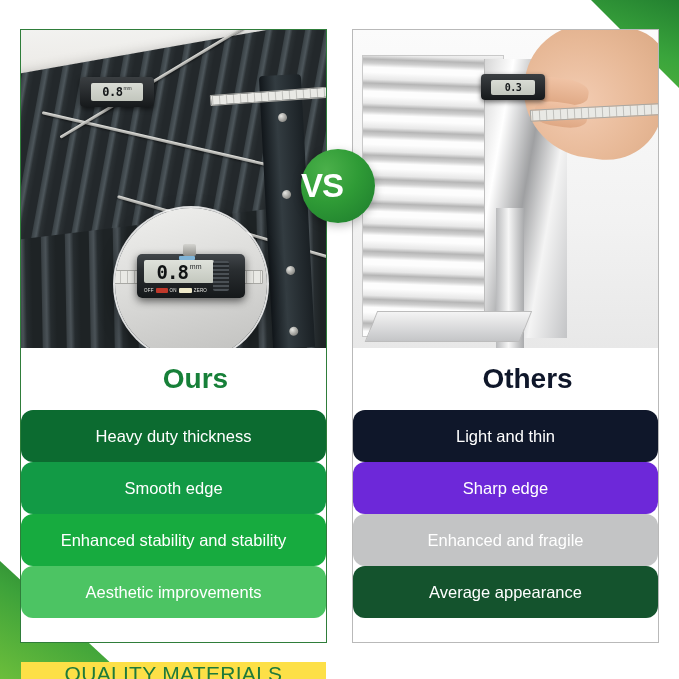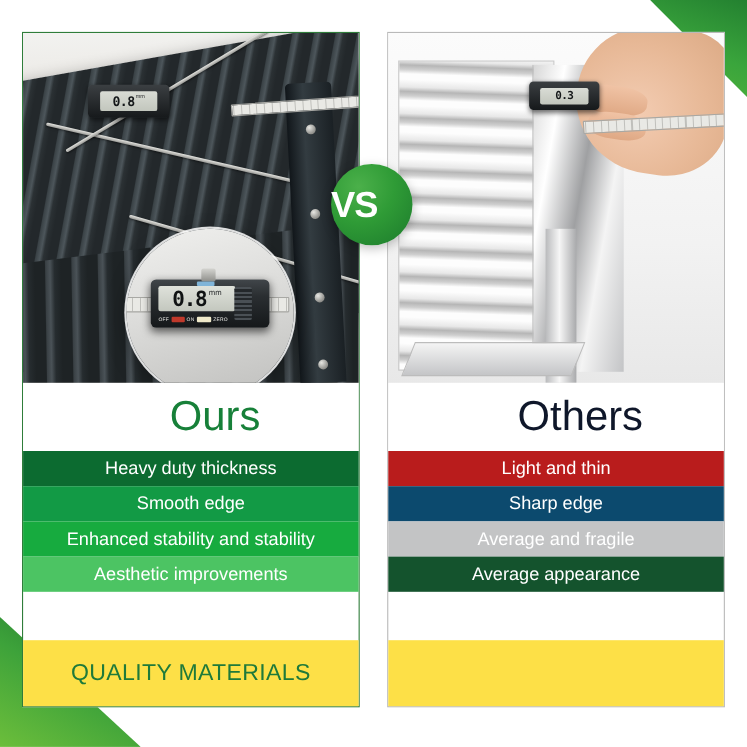--- a/index.html
+++ b/index.html
@@ -275,35 +275,36 @@
 
   
   .title {
     height: 62px;
     display: flex;
     align-items: center;
     justify-content: center;
     flex: none;
     background: #ffffff;
   }
-  .title span { font-size: 38px; font-weight: 400; margin-left: 44px; }
+  .title span { font-size: 28px; font-weight: 700; margin-left: 44px; }
   .title-ours   span { color: #178039; }
   .title-others span { color: #0f172a; }
 
   .rows { flex: none; }
   .row {
-    height: 32px;
+    height: 52px;
     display: flex;
     align-items: center;
     justify-content: center;
     color: #ffffff;
     font-size: 16.5px;
     text-align: center;
     padding: 0 6px;
     box-sizing: border-box;
+    border-radius: 12px;
   }
 
   .footer-note {
     flex: 1;
     display: flex;
     align-items: center;
     justify-content: center;
     background: #fde047;
     margin-top: 44px;
   }
@@ -423,23 +424,23 @@
         </div>
       </div>
 
     </div>
 
     <div class="title title-others">
       <span>Others</span>
     </div>
 
     <div class="rows">
-      <div class="row" style="background:#b91c1c">Light and thin</div>
-      <div class="row" style="background:#0c4a6e">Sharp edge</div>
-      <div class="row" style="background:#c3c4c5">Average and fragile</div>
+      <div class="row" style="background:#0f172a">Light and thin</div>
+      <div class="row" style="background:#6d28d9">Sharp edge</div>
+      <div class="row" style="background:#c3c4c5">Enhanced and fragile</div>
       <div class="row" style="background:#14532d">Average appearance</div>
     </div>
 
     <div class="footer-note">
       <span></span>
     </div>
   </div>
 
   <div class="vs-badge">
     <span>VS</span>

